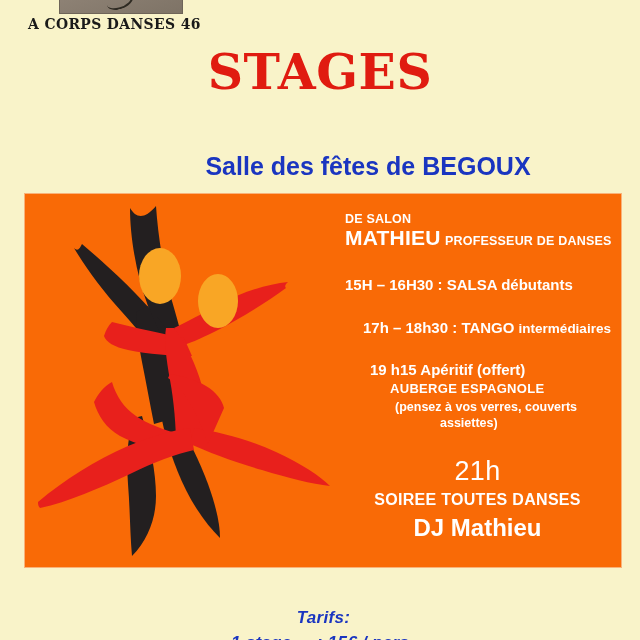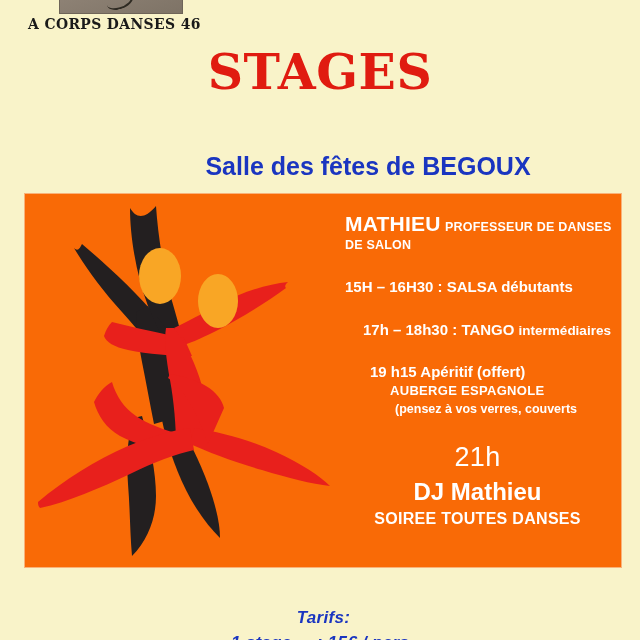--- a/index.html
+++ b/index.html
@@ -312,37 +312,38 @@
     </g>
 
     <ellipse cx="136" cy="80" rx="21" ry="28" fill="#f9a625"></ellipse>
     <ellipse cx="194" cy="105" rx="20" ry="27" fill="#f9a625"></ellipse>
   </svg>
 </div>
 
 <div id="panel-text">
 
 
+  <div class="line small-caps-word" id="intro-line-3">DE SALON</div>
+
   <div class="line" id="intro-line-2"><span class="big-word">MATHIEU</span> <span class="small-caps-word">PROFESSEUR DE DANSES</span></div>
-
-  <div class="line small-caps-word" id="intro-line-3">DE SALON</div>
 
   <div class="line" id="schedule-salsa"><span>15H – 16H30 : SALSA</span> <span class="suffix">débutants</span></div>
 
   <div class="line" id="schedule-tango"><span>17h – 18h30 : TANGO</span> <span class="suffix">intermédiaires</span></div>
 
   <div id="apero-block">
     <div class="line" id="apero-line-1">19 h15 Apéritif (offert)</div>
     <div class="line" id="apero-line-2">AUBERGE ESPAGNOLE</div>
     <div class="line" id="apero-line-3">(pensez à vos verres, couverts</div>
+    <div class="line" id="apero-line-4">assiettes)</div>
   </div>
 
   <div id="evening-block">
     <div class="line" id="evening-hour">21h</div>
+    <div class="line" id="evening-title">SOIREE TOUTES DANSES</div>
     <div class="line" id="evening-dj">DJ Mathieu</div>
-    <div class="line" id="evening-title">SOIREE TOUTES DANSES</div>
   </div>
 </div>
 
 <div id="tarifs-block">
   <div id="tarifs-title">Tarifs:</div>
   <div id="tarifs-row-1">1 stage     : 15€ / pers</div>
 </div>
 
 </body></html>

